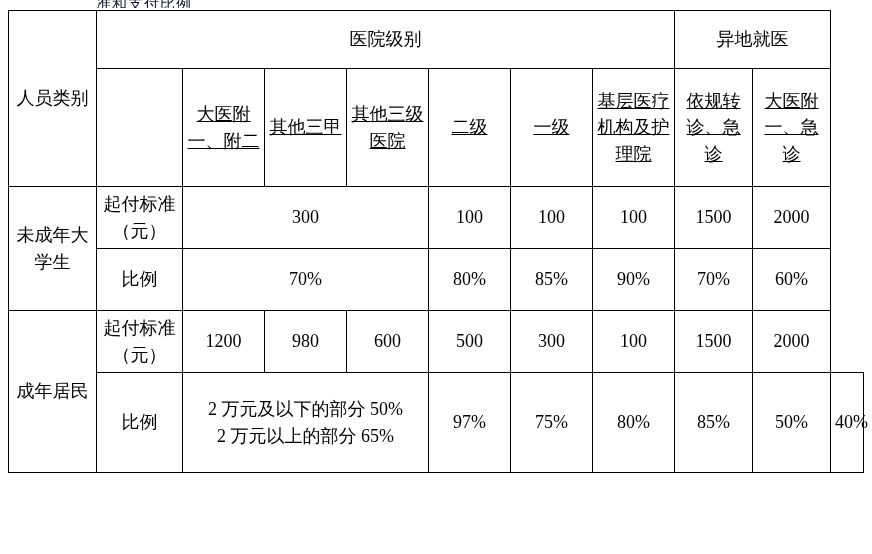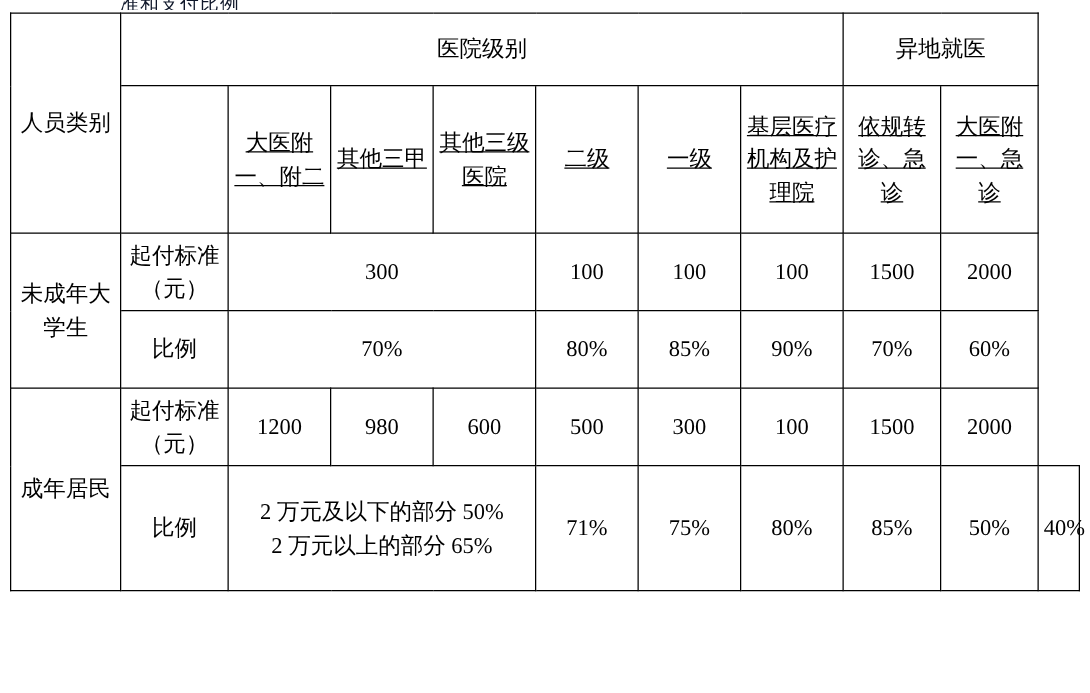--- a/index.html
+++ b/index.html
@@ -160,21 +160,21 @@
         <td class="cell-num">600</td>
         <td class="cell-num">500</td>
         <td class="cell-num">300</td>
         <td class="cell-num">100</td>
         <td class="cell-num">1500</td>
         <td class="cell-num">2000</td>
       </tr>
       <tr class="r-adult2">
         <td class="cell-item">比例</td>
         <td colspan="3" class="cell-multiline">2 万元及以下的部分 50%<br>2 万元以上的部分 65%</td>
-        <td class="cell-num">71%</td>
+        <td class="cell-num">97%</td>
         <td class="cell-num">75%</td>
         <td class="cell-num">80%</td>
         <td class="cell-num">85%</td>
         <td class="cell-num">50%</td>
         <td class="cell-num">40%</td>
       </tr>
     </tbody>
   </table>
 
 </div>

